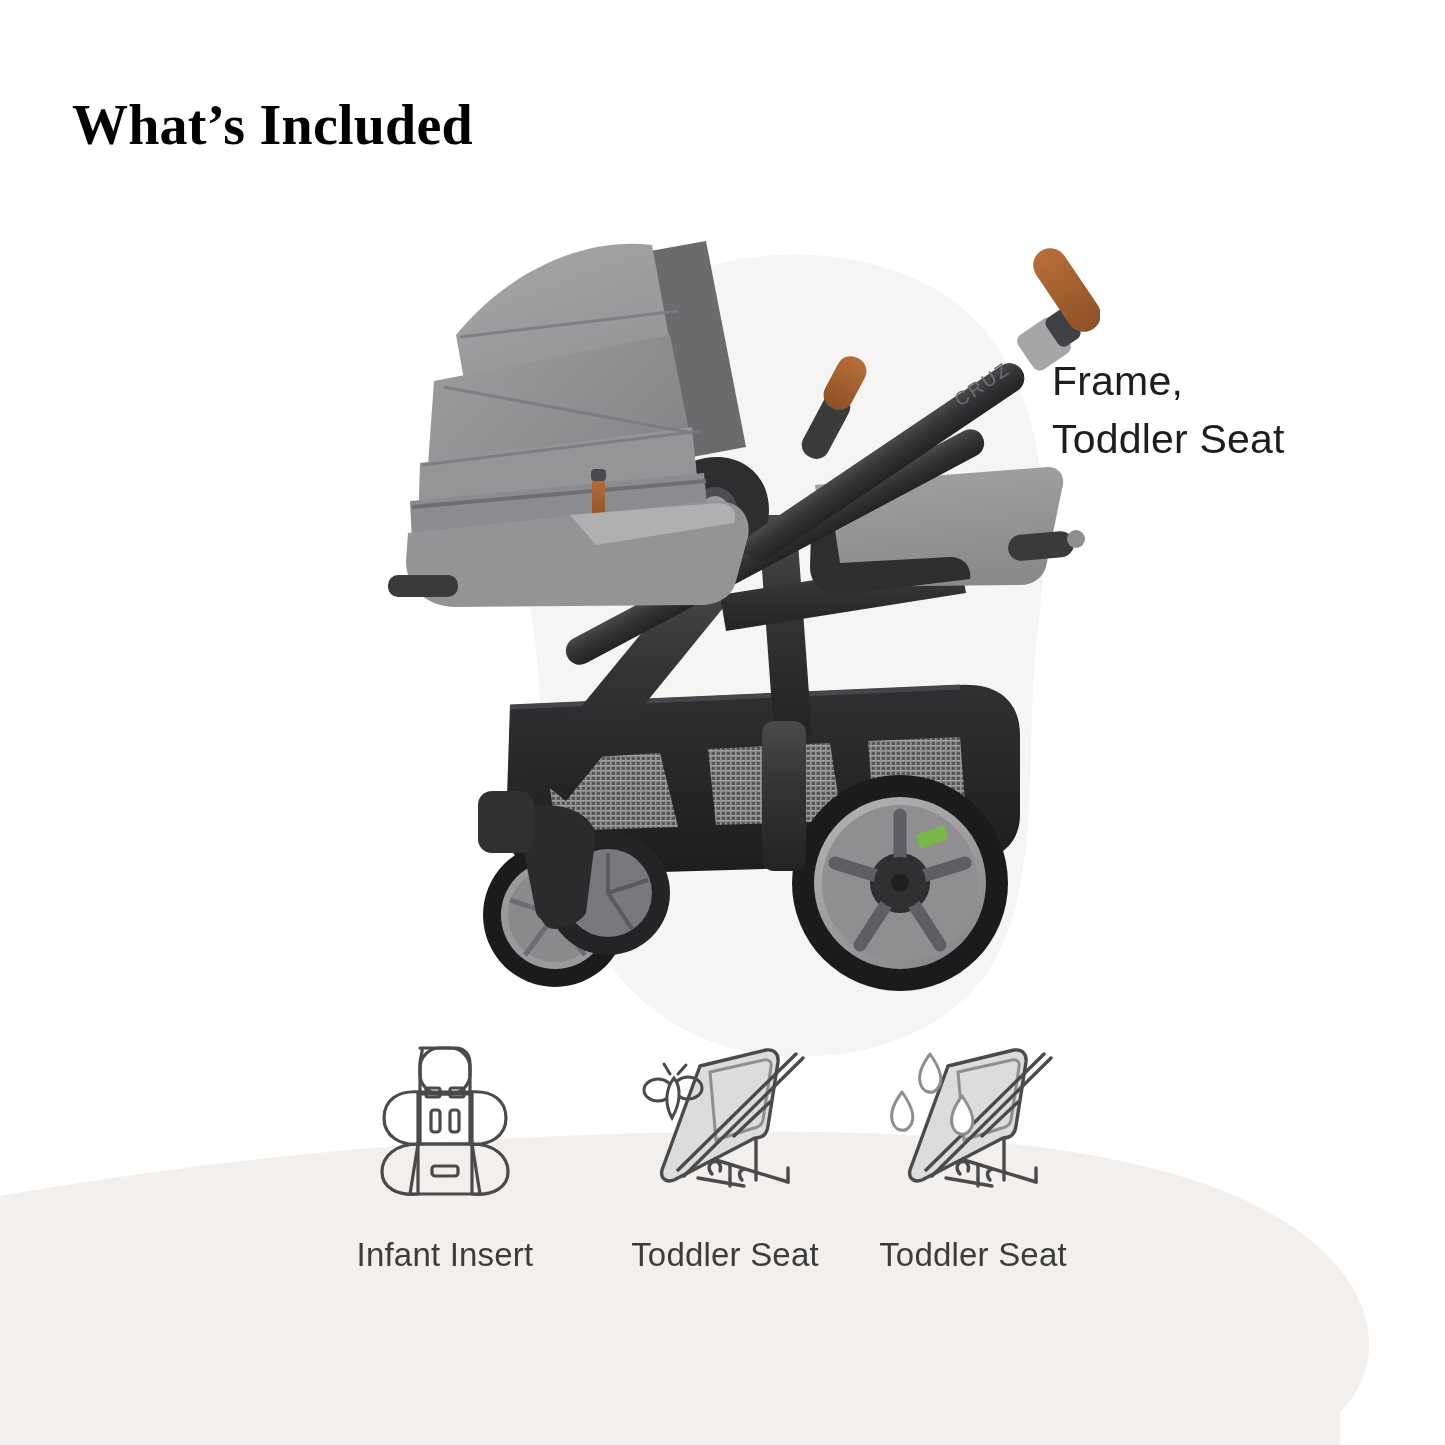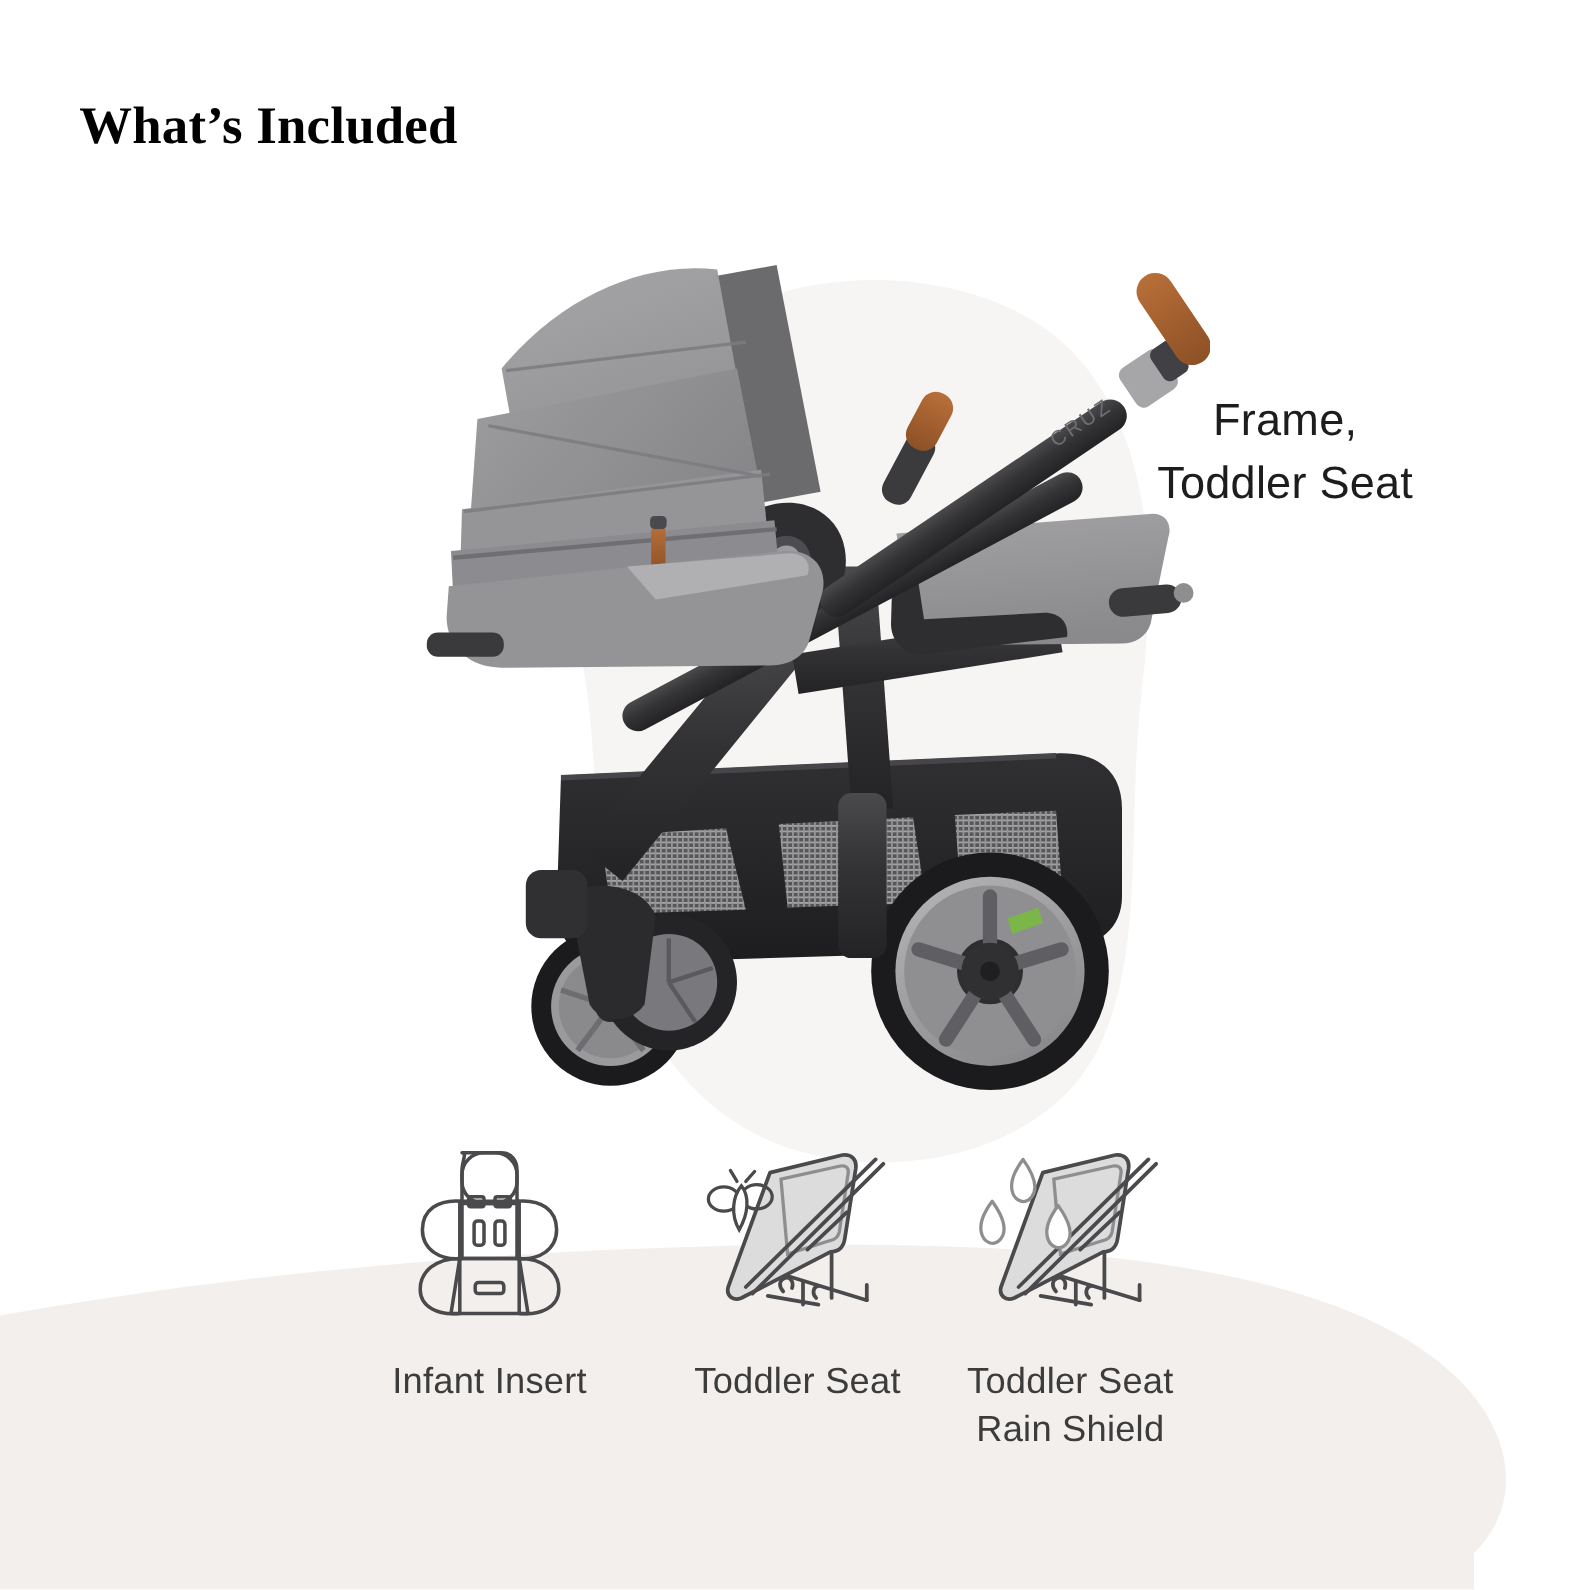--- a/index.html
+++ b/index.html
@@ -12,34 +12,34 @@
   }
   .stage{position:absolute;inset:0;width:1445px;height:1445px;}
 
   
   .bg-layer{position:absolute;inset:0;z-index:0;}
 
   
   .title{
     position:absolute;left:72px;top:58px;
     font-family:"Liberation Serif", serif;
-    font-size:48px;line-height:1.05;
+    font-size:56px;line-height:1.05;
     color:#000000;letter-spacing:.2px;
     white-space:nowrap;z-index:6;
   }
 
   
   .frame-note{
     position:absolute;left:1052px;top:352px;
     font-family:"Liberation Sans", sans-serif;
     font-size:41px;line-height:1.42;
     font-weight:300;color:#1d1d1d;
     letter-spacing:.2px;z-index:6;
   }
-  .frame-note div{white-space:nowrap;text-align:center;}
+  .frame-note div{white-space:nowrap;}
 
   
   .hero{position:absolute;left:360px;top:215px;width:740px;height:830px;z-index:4;}
   .hero svg{display:block;width:100%;height:100%;}
 
   
   .accessories{
     position:absolute;left:0;top:1035px;width:1182px;height:330px;z-index:6;
   }
   .acc{position:absolute;top:0;width:250px;text-align:center;}
@@ -351,18 +351,17 @@
 
           <g fill="#ffffff" stroke="#8e8e90" stroke-width="3" stroke-linejoin="round">
             <path d="M44 14 C 54 28, 58 40, 52 48 C 46 56, 36 52, 34 42 C 32 32, 38 22, 44 14 Z"></path>
             <path d="M16 52 C 26 66, 30 78, 24 86 C 18 94, 8 90, 6 80 C 4 70, 10 60, 16 52 Z"></path>
             <path d="M76 56 C 86 70, 90 82, 84 90 C 78 98, 68 94, 66 84 C 64 74, 70 64, 76 56 Z"></path>
           </g>
         </svg>
       </div>
       <div class="acc-label">
         <div>Toddler Seat</div>
-        <div>Rain Shield</div>
       </div>
     </div>
 
   </div>
 </div>
 
 </body></html>

